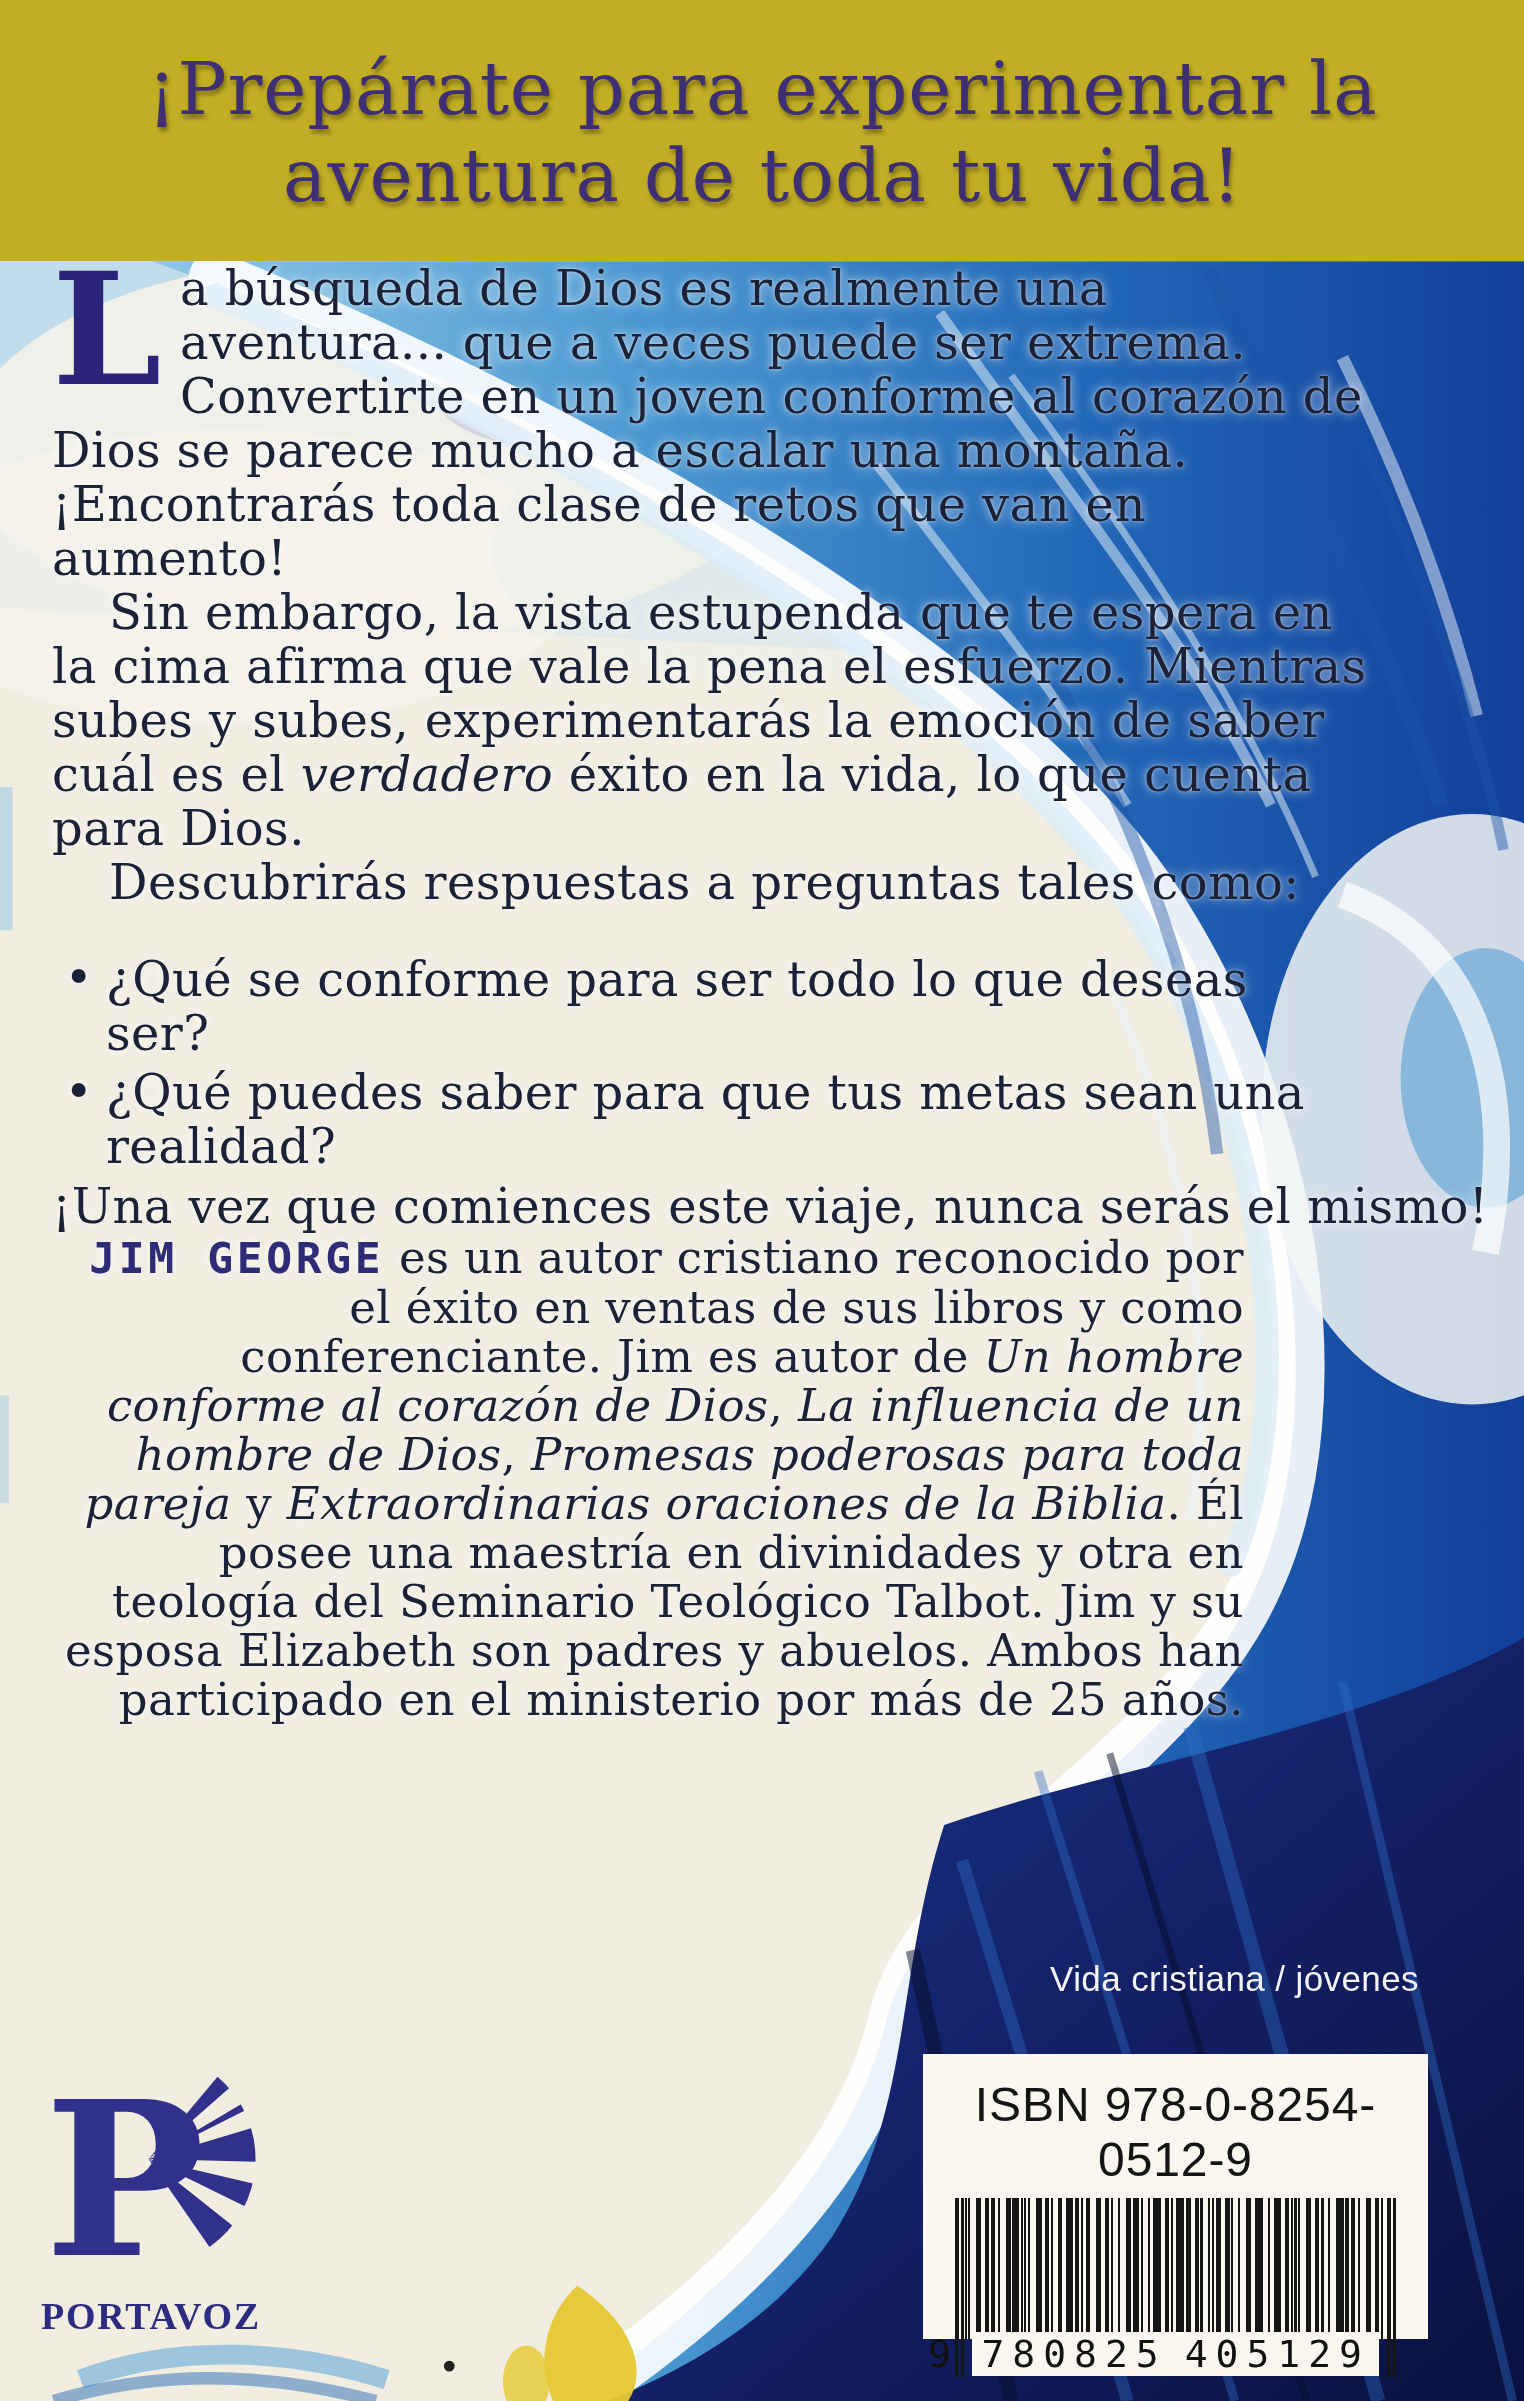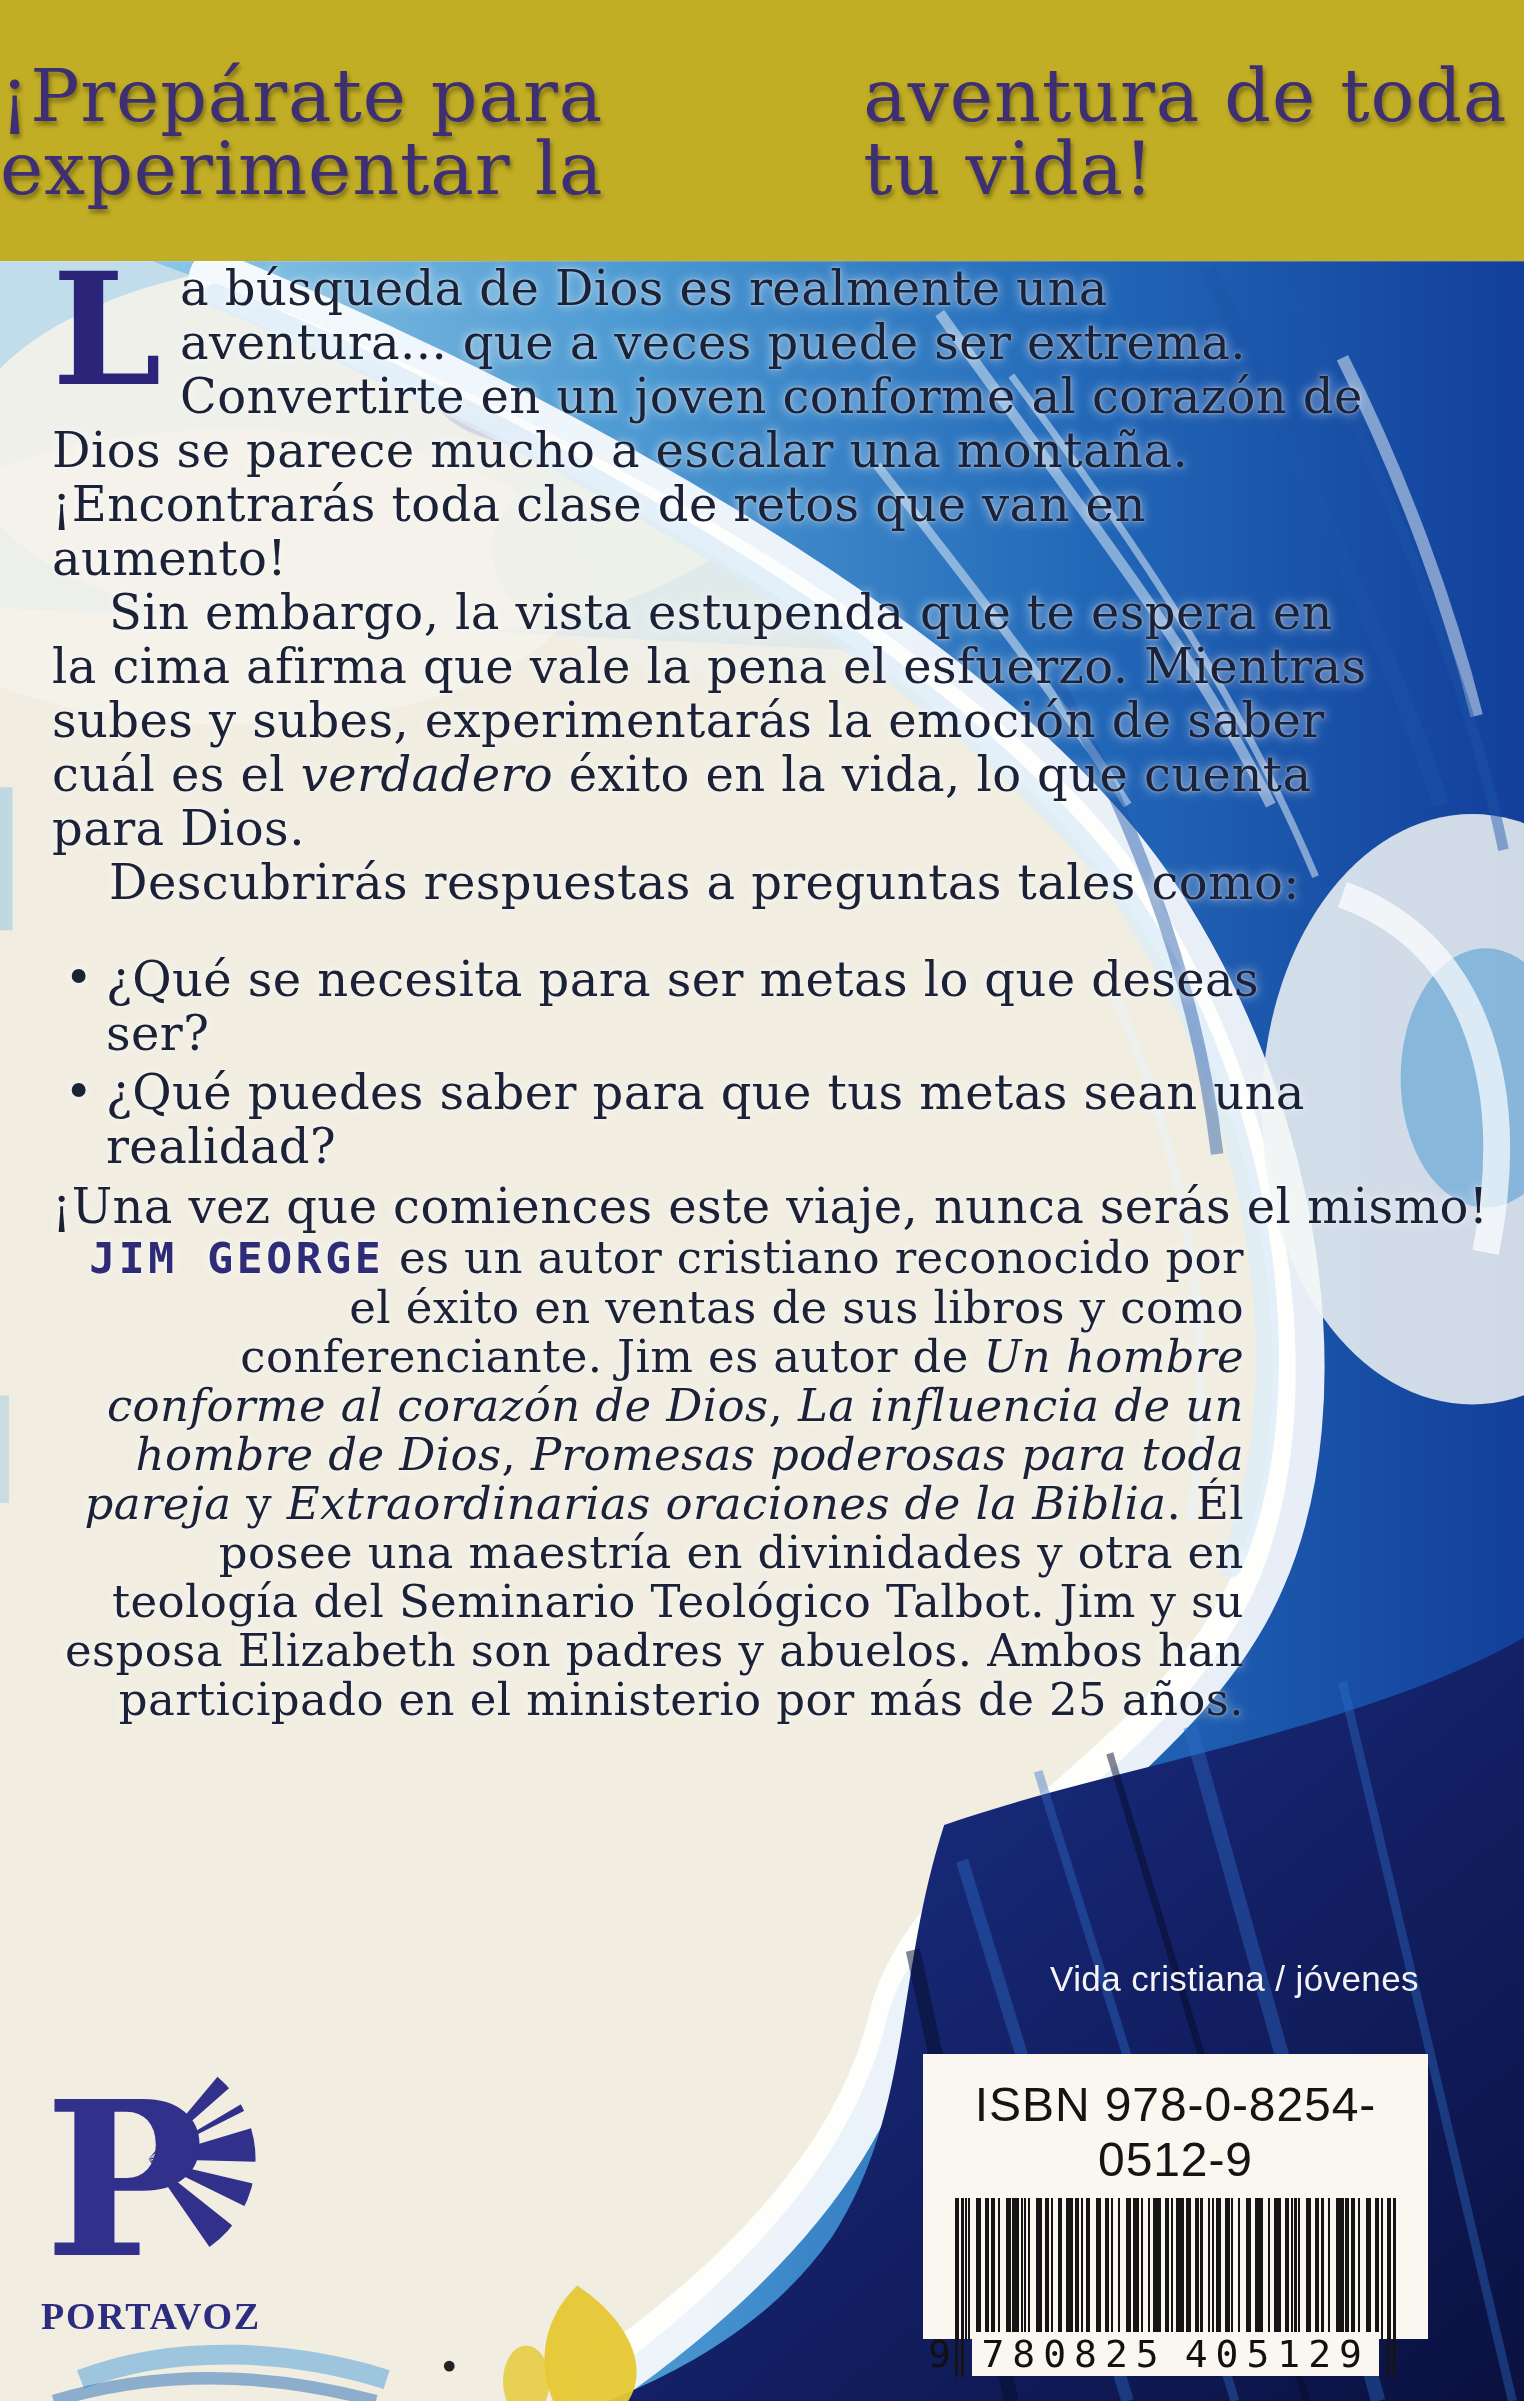--- a/index.html
+++ b/index.html
@@ -5,21 +5,21 @@
   html,body{margin:0;padding:0;background:#444;}
   .page{
     position:relative;width:1525px;height:2401px;overflow:hidden;
     background:#f1ede1;font-family:"DejaVu Serif",serif;
   }
   .bg{position:absolute;left:0;top:0;width:100%;height:100%;z-index:0;}
 
   
   .banner{
     position:absolute;top:0;left:0;width:100%;height:261px;background:#c2ae25;
-    z-index:2;display:flex;flex-direction:row;justify-content:center;align-items:center;
+    z-index:2;display:flex;flex-direction:column;justify-content:center;align-items:center;
     gap:14.3px;box-sizing:border-box;padding-top:3.6px;
   }
   .banner .tagline{
     font-family:"DejaVu Serif",serif;font-size:73px;line-height:1;
     color:#3e2f74;letter-spacing:0.9px;
     text-shadow:1.8px 3.6px 4.5px rgba(70,60,5,.55);
   }
 
   
   .content{
@@ -176,21 +176,21 @@
   </header>
 
   <main class="content">
     <p class="p1"><span class="dropcap">L</span><span>a búsqueda de Dios es realmente una aventura... que a veces puede ser extrema. Convertirte en un joven conforme al corazón de Dios se parece mucho a escalar una montaña. ¡Encontrarás toda clase de retos que van en aumento!</span></p>
 
     <p class="p2 indent"><span>Sin embargo, la vista estupenda que te espera en la cima afirma que vale la pena el esfuerzo. Mientras subes y subes, experimentarás la emoción de saber cuál es el </span><em>verdadero</em><span> éxito en la vida, lo que cuenta para Dios.</span></p>
 
     <p class="p3 indent">Descubrirás respuestas a preguntas tales como:</p>
 
     <ul class="bullets">
-      <li>¿Qué se necesita para ser metas lo que deseas ser?</li>
+      <li>¿Qué se conforme para ser todo lo que deseas ser?</li>
       <li>¿Qué puedes saber para que tus metas sean una realidad?</li>
     </ul>
 
     <p class="p4">¡Una vez que comiences este viaje, nunca serás el mismo!</p>
 
     <p class="bio"><span class="author">JIM GEORGE</span><span> es un autor cristiano reconocido por el éxito en ventas de sus libros y como conferenciante. Jim es autor de </span><em>Un hombre conforme al corazón de Dios</em><span>, </span><em>La influencia de un hombre de Dios</em><span>, </span><em>Promesas poderosas para toda pareja</em><span> y </span><em>Extraordinarias oraciones de la Biblia</em><span>. Él posee una maestría en divinidades y otra en teología del Seminario Teológico Talbot. Jim y su esposa Elizabeth son padres y abuelos. Ambos han participado en el ministerio por más de 25 años.</span></p>
   </main>
 
   <div class="category">Vida cristiana / jóvenes</div>
 

